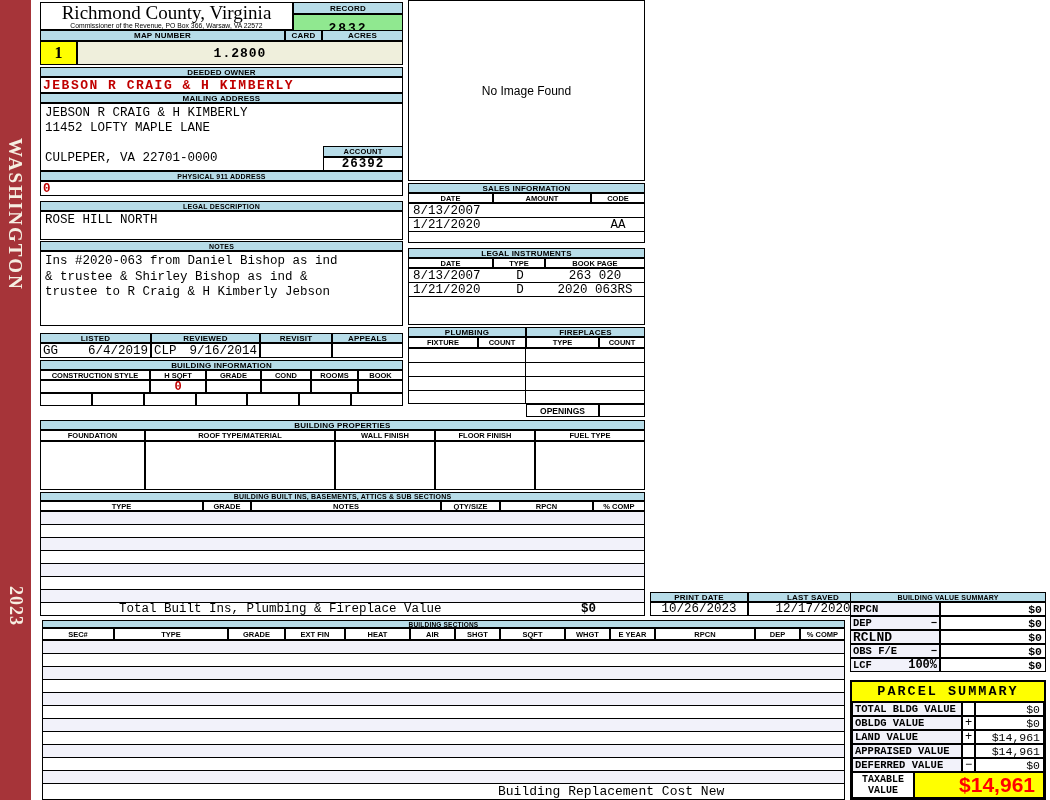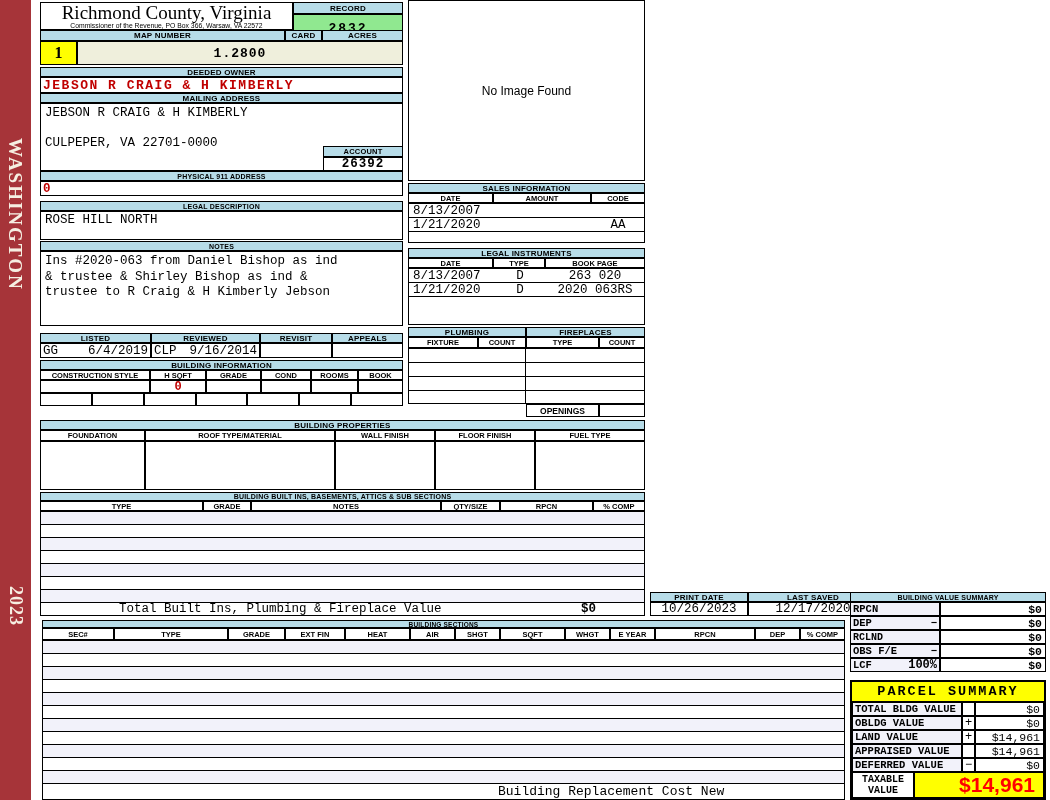--- a/index.html
+++ b/index.html
@@ -45,20 +45,21 @@
   <div class="vcell serif" style="width:37px;background:#FFFF00;border:1px solid #000;font-weight:bold;font-size:16px">1</div>
   <div class="vcell mono" style="flex:1;background:#EFEFDC;border:1px solid #000;font-weight:bold;font-size:13px;letter-spacing:1px">1.2800</div>
 </div>
 
 <div class="abs hdr" style="left:40px;top:67px;width:363px;height:10px">DEEDED OWNER</div>
 <div class="abs box cellflex mono red" style="left:40px;top:77px;width:363px;height:16px;font-weight:bold;font-size:13px;letter-spacing:1.5px;padding-left:2px">JEBSON R CRAIG &amp; H KIMBERLY</div>
 
 <div class="abs hdr" style="left:40px;top:93px;width:363px;height:10px">MAILING ADDRESS</div>
 <div class="abs box mono" style="left:40px;top:103px;width:363px;height:68px;font-size:12.5px;line-height:15px;padding:2px 4px">
   <div style="min-height:15px">JEBSON R CRAIG &amp; H KIMBERLY</div>
+  <div style="min-height:15px">11452 LOFTY MAPLE LANE</div>
   <div style="min-height:15px"></div>
   <div style="min-height:15px">CULPEPER, VA 22701-0000</div>
 </div>
 <div class="abs" style="left:323px;top:146px;width:80px;height:25px">
   <div class="hdr" style="height:11px;font-size:7.5px">ACCOUNT</div>
   <div class="vcell mono box" style="height:14px;font-weight:bold;font-size:12.5px;letter-spacing:1px">26392</div>
 </div>
 
 <div class="abs hdr" style="left:40px;top:171px;width:363px;height:10px;font-size:7px">PHYSICAL 911 ADDRESS</div>
 <div class="abs box cellflex mono red" style="left:40px;top:181px;width:363px;height:15px;font-weight:bold;font-size:12.5px;padding-left:2px">0</div>
@@ -299,21 +300,21 @@
     <div class="box cellflex mono" style="flex:1;justify-content:flex-end;font-weight:bold;font-size:11.5px;padding-right:3px">$0</div>
   </div>
   <div class="row" style="height:14px">
     <div class="cellflex mono" style="width:90px;background:#F2F2FA;border:1px solid #000;font-weight:bold;font-size:10.5px;padding:0 2px;justify-content:space-between">
       <span>DEP</span>
         <span>−</span>
     </div>
     <div class="box cellflex mono" style="flex:1;justify-content:flex-end;font-weight:bold;font-size:11.5px;padding-right:3px">$0</div>
   </div>
   <div class="row" style="height:14px">
-    <div class="cellflex mono" style="width:90px;background:#F2F2FA;border:1px solid #000;font-weight:bold;font-size:10px;padding:0 2px;justify-content:space-between">
+    <div class="cellflex mono" style="width:90px;background:#F2F2FA;border:1px solid #000;font-weight:bold;font-size:13px;padding:0 2px;justify-content:space-between">
       <span>RCLND</span>
         <span></span>
     </div>
     <div class="box cellflex mono" style="flex:1;justify-content:flex-end;font-weight:bold;font-size:11.5px;padding-right:3px">$0</div>
   </div>
   <div class="row" style="height:14px">
     <div class="cellflex mono" style="width:90px;background:#F2F2FA;border:1px solid #000;font-weight:bold;font-size:10.5px;padding:0 2px;justify-content:space-between">
       <span>OBS F/E</span>
         <span>−</span>
     </div>

